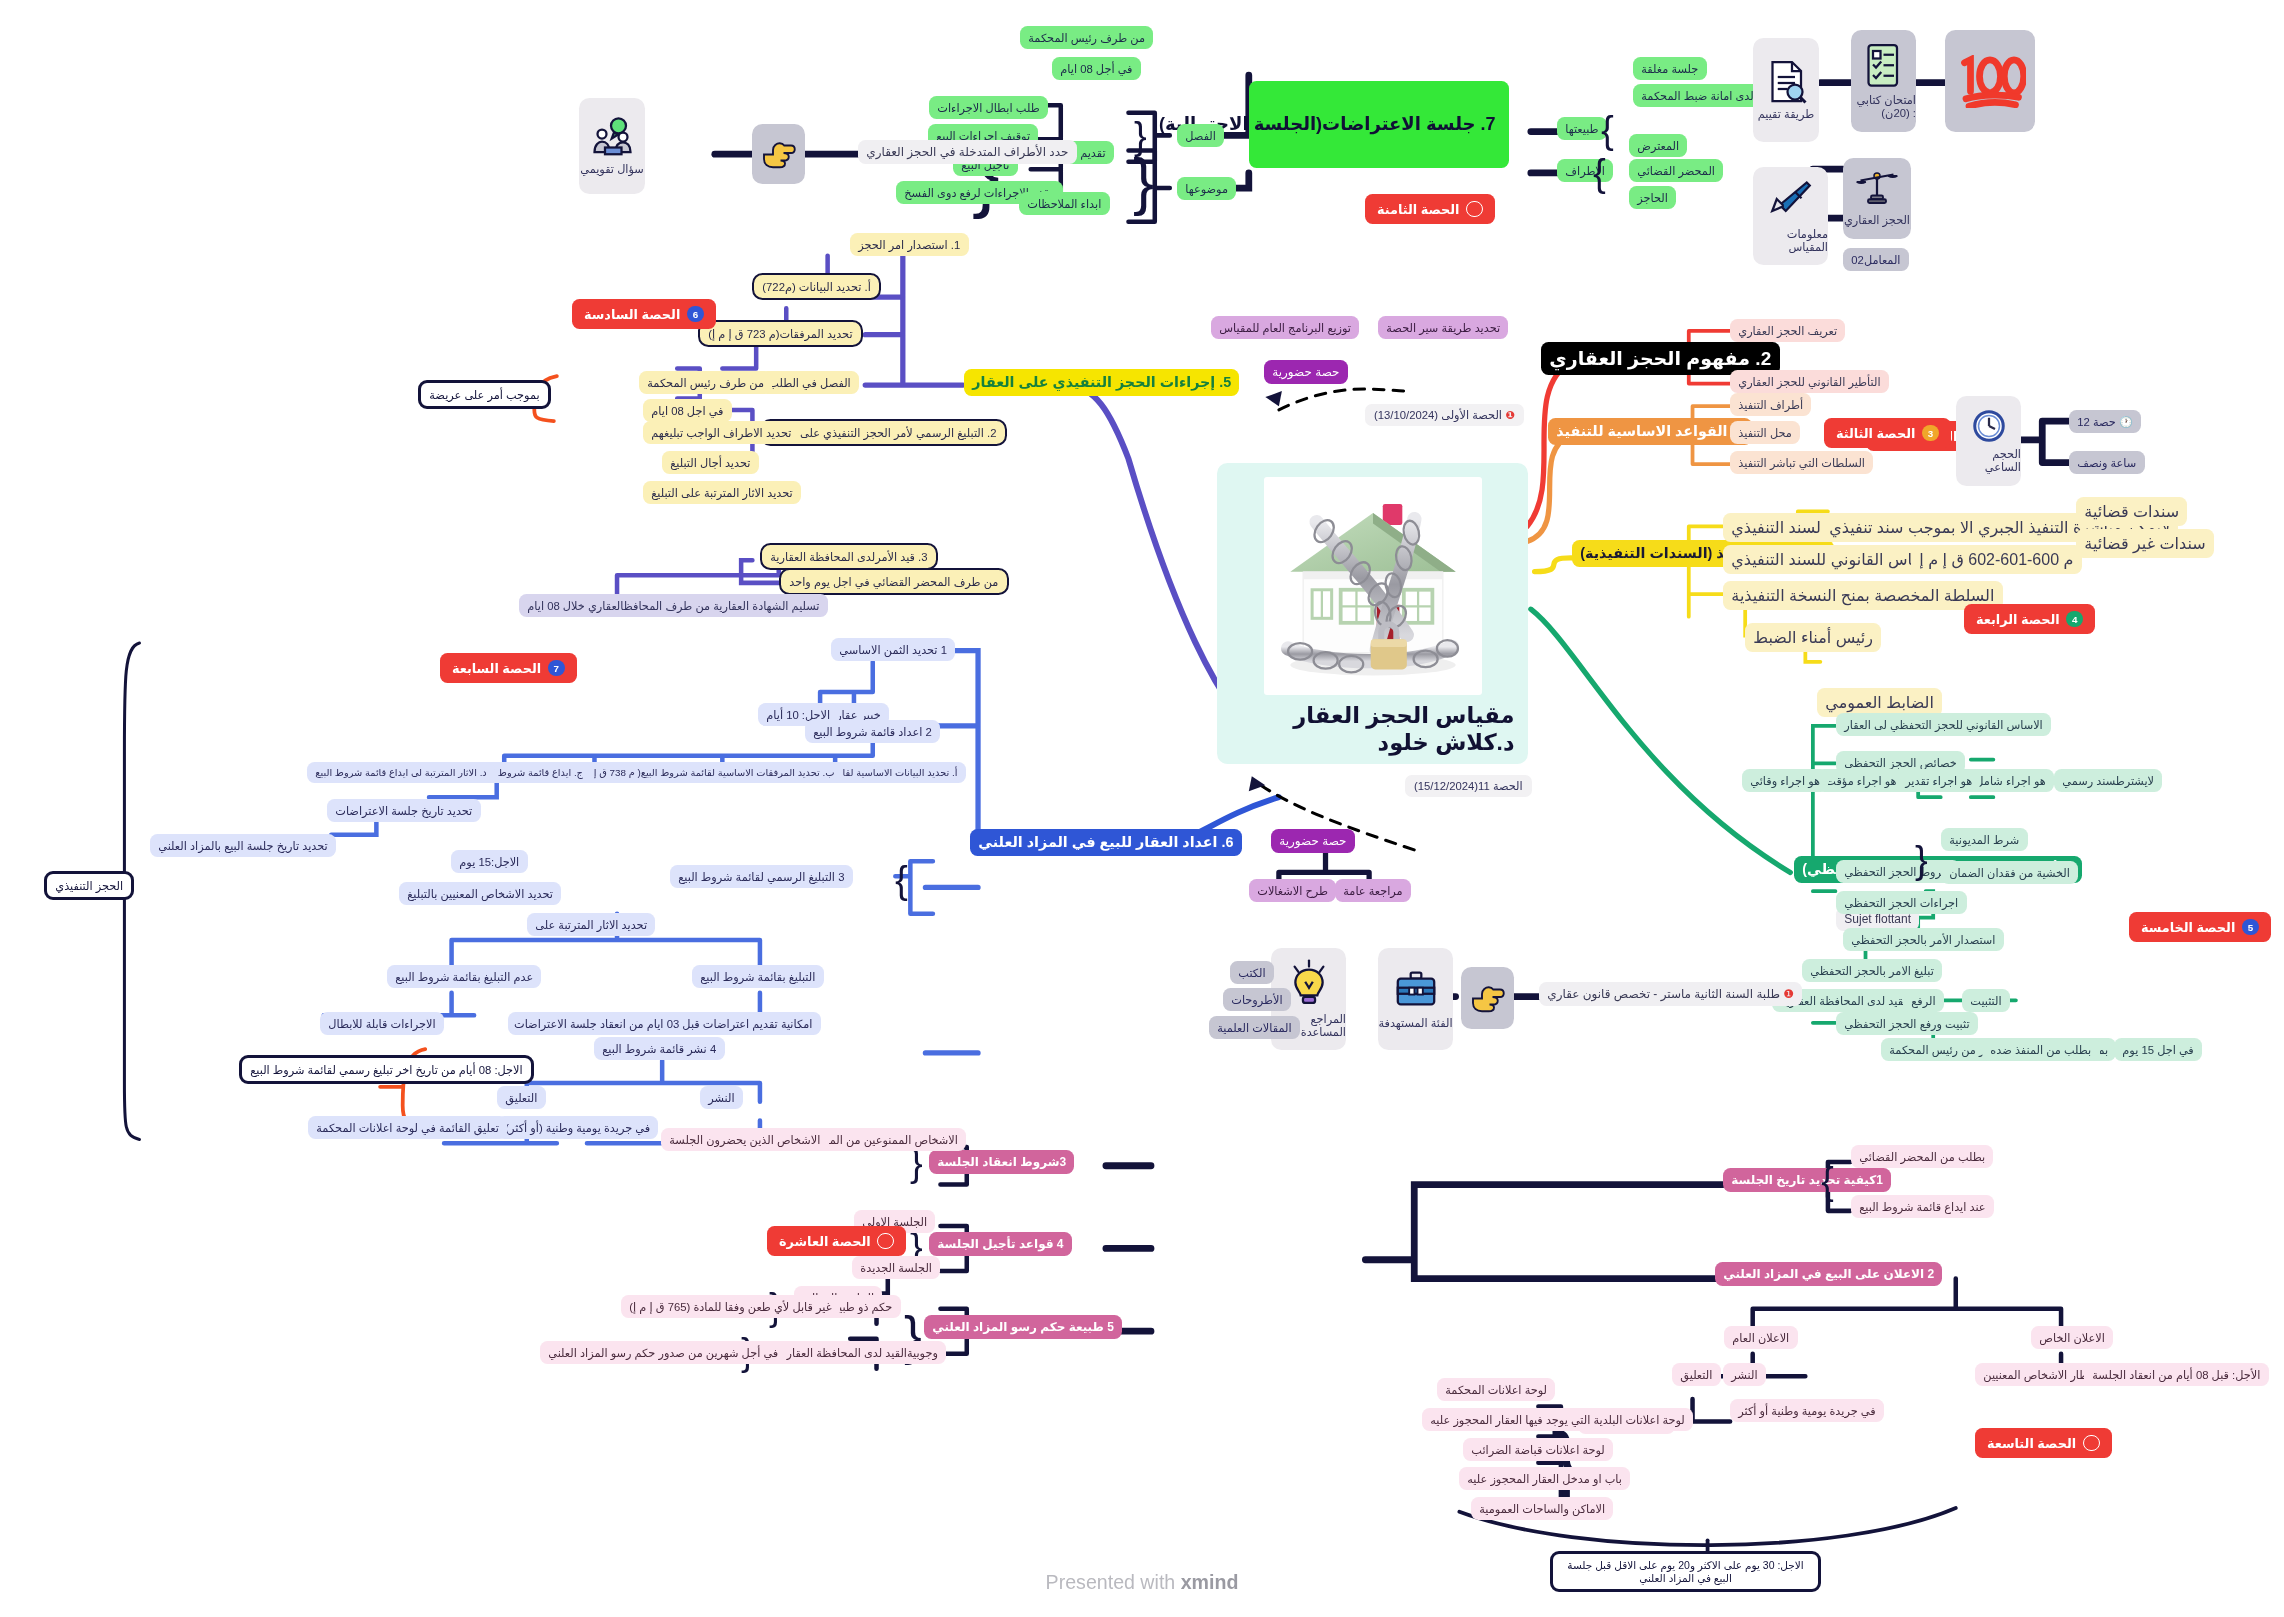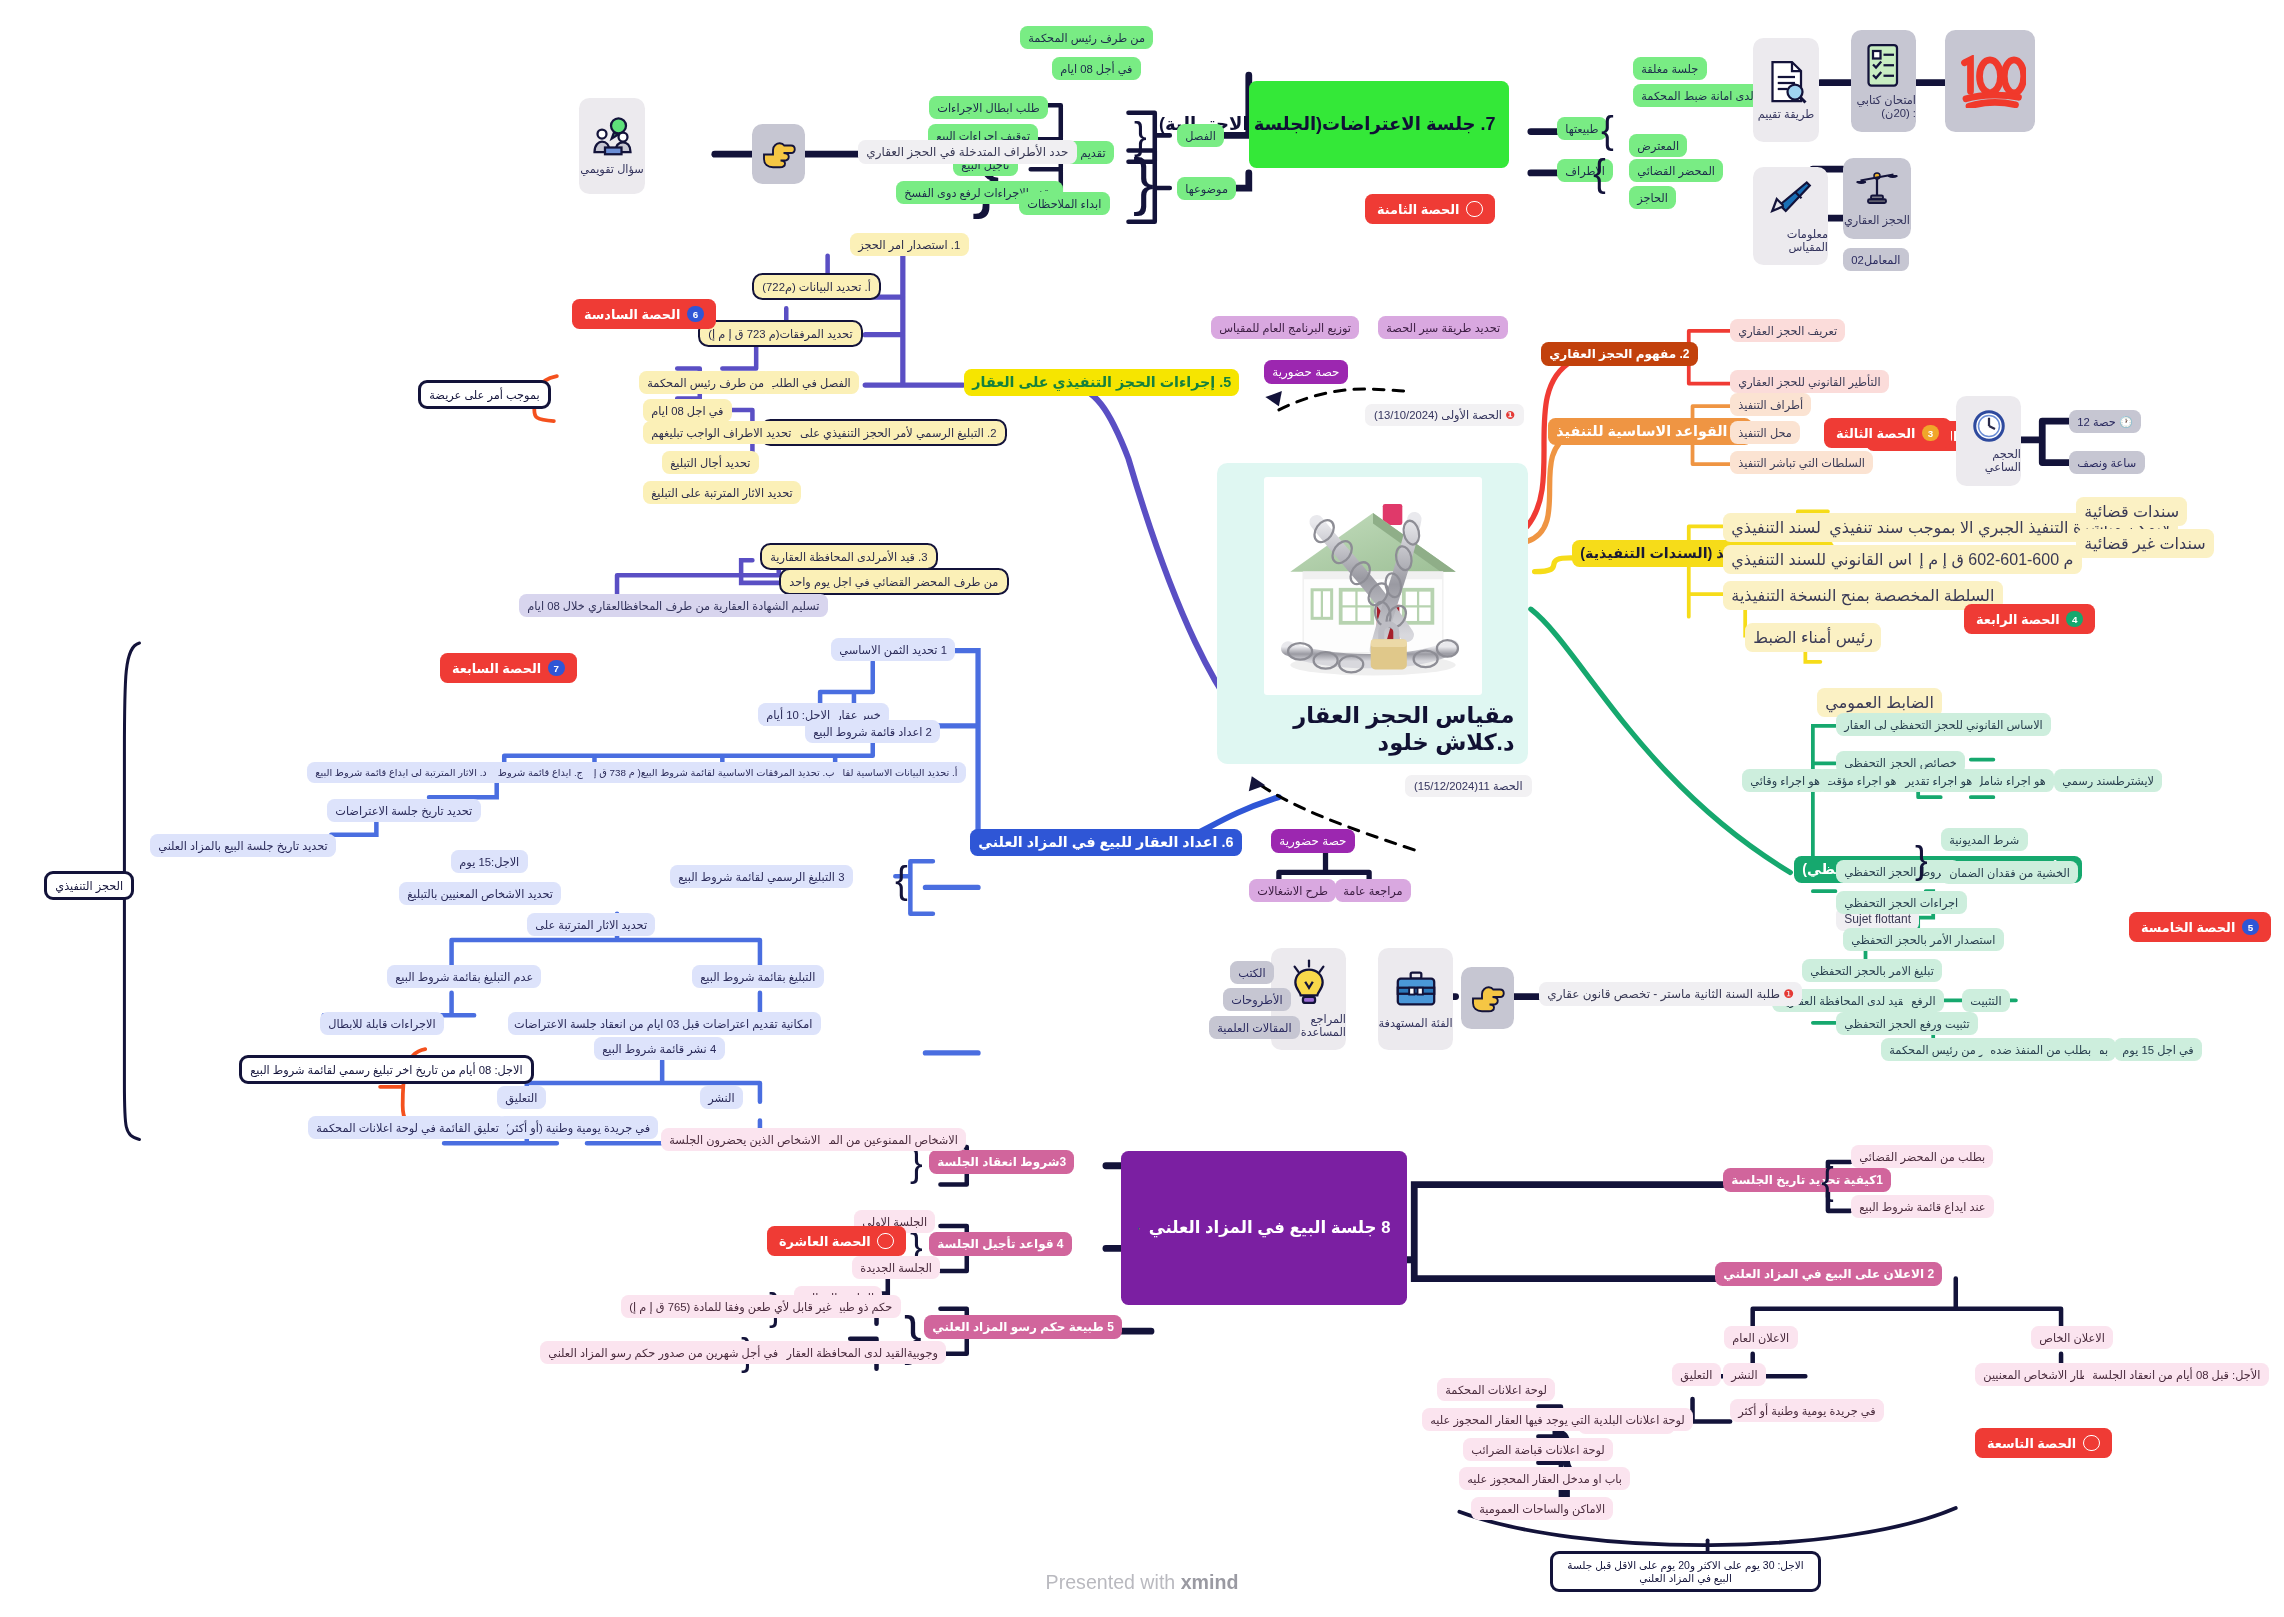--- a/index.html
+++ b/index.html
@@ -19,21 +19,21 @@
   .central {
     position:absolute; background:#dff7f2; border-radius:10.5px; padding:13.5px 13.5px 7.5px;
     display:flex; flex-direction:column; align-items:center; gap:7.5px;
   }
   .central .pic {
     width:218px; height:218px; background:#fff; border-radius:3px; position:relative; overflow:hidden;
   }
   .central .title { font-size:22.6px; font-weight:bold; color:#111133; letter-spacing:0; }
 
   
-  .t-red      { background:#c2410c; color:#fff; font-weight:bold; font-size:12px; }
+  .t-red      { background:#000000; color:#fff; font-weight:bold; font-size:19px; }
   .t-redsub   { background:#fbdcda; color:#3a3a55; font-size:11.3px; }
   .t-orange   { background:#ef9543; color:#fff; font-weight:bold; font-size:14.3px; }
   .t-orangesub{ background:#fbe3d2; color:#3a3a55; font-size:11.3px; }
   .t-yellow   { background:#f6dc19; color:#1a1a33; font-weight:bold; font-size:14.3px; }
   .t-yellowsub{ background:#fbf1c4; color:#3a3a55; font-size:16px; }
   .t-green    { background:#16a86e; color:#fff; font-weight:bold; font-size:14.3px; }
   .t-greensub { background:#cdeedd; color:#29404f; font-size:11.3px; }
   .t-brightgreen { background:#34e838; color:#101035; font-weight:bold; font-size:18px; }
   .t-bgsub    { background:#79ec84; color:#1c2a4a; font-size:11.3px; }
   .t-yellowmain { background:#f6e500; color:#15803d; font-weight:bold; font-size:14.3px; }
@@ -436,30 +436,20 @@
 <div class="node t-bgsub" style="left:929px; top:96px;">طلب ابطال الاجراءات</div>
 <div class="node t-bgsub" style="left:928px; top:124px;">توقيف اجراءات البيع</div>
 <div class="node t-bgsub" style="left:953px; top:153px;">تأجيل البيع</div>
 <div class="node t-bgsub" style="left:896px; top:181px;">وقف الاجراءات لرفع دوى الفسخ</div>
 <div class="node t-bgsub" style="left:1019px; top:192px;">ابداء الملاحظات</div>
 <div class="badge" style="left:1365px; top:194px;">
   <span class="dot w"></span>
   <span>الحصة الثامنة</span>
 </div>
 
-<div class="node t-purple" style="left:1121px; top:1151px; width:286px; height:154px; display:flex; align-items:center; justify-content:space-between; gap:9px; padding:7.5px 16.6px;">
-  <span>8 جلسة البيع في المزاد العلني</span>
-  <svg width="75" height="83" viewBox="0 0 100 110">
-    <rect x="6" y="26" width="22" height="72" rx="3" fill="#1b7fa8" stroke="#13133a" stroke-width="4"></rect>
-    <rect x="11" y="36" width="12" height="13" fill="#13133a"></rect>
-    <rect x="31" y="12" width="20" height="86" rx="3" fill="#2aa7cc" stroke="#13133a" stroke-width="4"></rect>
-    <rect x="54" y="20" width="13" height="78" rx="3" fill="#e0405c" stroke="#13133a" stroke-width="4"></rect>
-    <path d="M70 32 l18 6 -14 62 -15 -5z" fill="#f5cc52" stroke="#13133a" stroke-width="4"></path>
-  </svg>
-</div>
 <div class="node t-pink" style="left:1723px; top:1168px;">1كيفية تحديد تاريخ الجلسة</div>
 <div class="brace" style="left:1821px; top:1162px; transform:scaleX(-1);">{</div>
 <div class="node t-pinksub" style="left:1851px; top:1145px;">بطلب من المحضر القضائي</div>
 <div class="node t-pinksub" style="left:1851px; top:1195px;">عند ايداع قائمة شروط البيع</div>
 
 <div class="node t-pink" style="left:1715px; top:1262px;">2 الاعلان على البيع في المزاد العلني</div>
 <div class="node t-pinksub" style="left:2031px; top:1326px;">الاعلان الخاص</div>
 <div class="node t-pinksub" style="left:1975px; top:1363px;">اخطار الاشخاص المعنيين</div>
 <div class="node t-pinksub" style="left:2084px; top:1363px;">الأجل: قبل 08 أيام من انعقاد الجلسة</div>
 <div class="node t-pinksub" style="left:1724px; top:1326px;">الاعلان العام</div>

